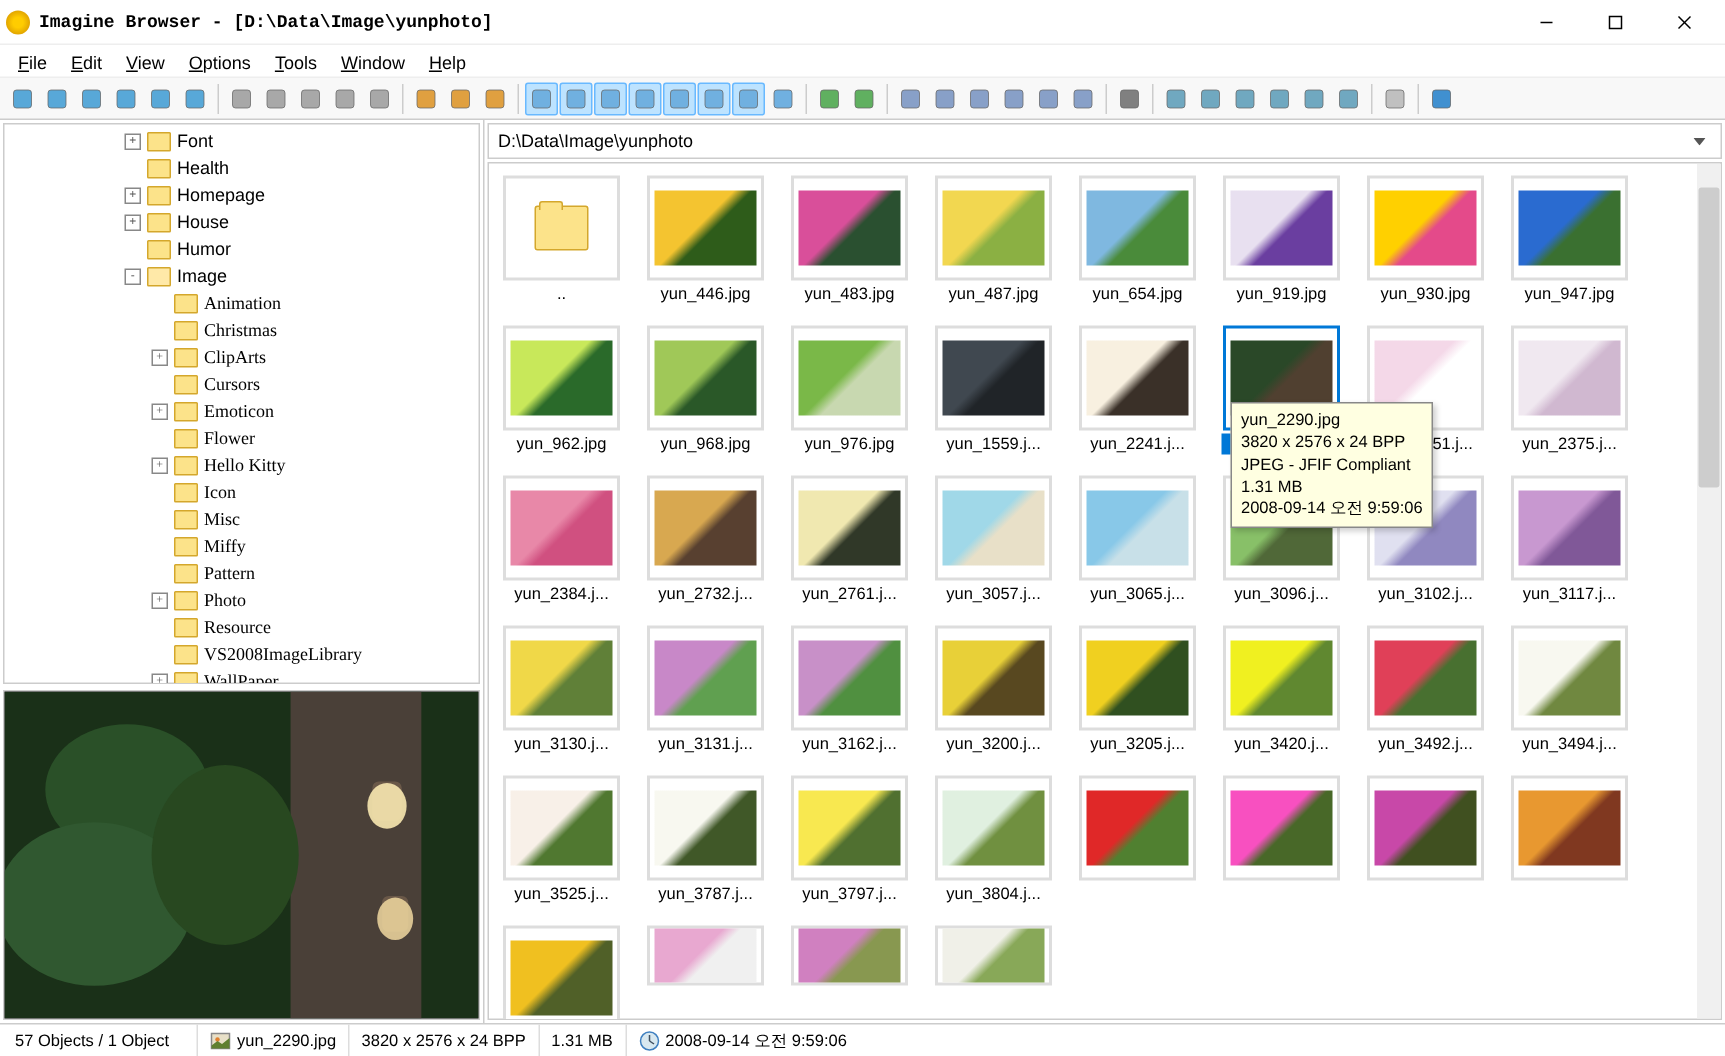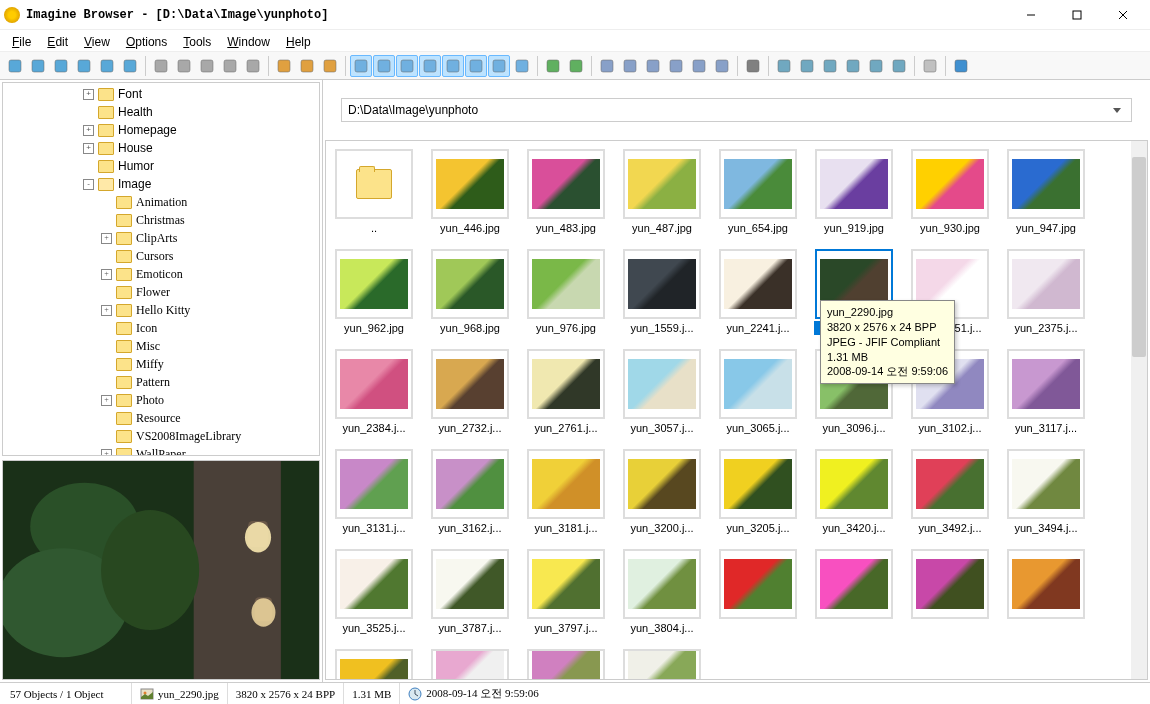--- a/index.html
+++ b/index.html
@@ -22,37 +22,37 @@
 .tree { flex: 1; overflow: auto; border: 1px solid #ccc; margin: 2px; padding: 2px 0; }
 .tree-item { display: flex; align-items: center; height: 18px; padding-left: 80px; cursor: pointer; white-space: nowrap; }
 .tree-item.lvl2 { padding-left: 98px; font-family: Liberation Serif, serif; }
 .tree-item .exp { width: 11px; height: 11px; border: 1px solid #888; display: flex; align-items: center; justify-content: center; font-size: 8px; margin-right: 4px; background: #fff; color: #555; line-height: 1; }
 .tree-item .exp.none { border: none; }
 .tree-item .folder { width: 16px; height: 13px; background: #fce38a; border: 1px solid #d4a72c; border-radius: 1px; margin-right: 4px; position: relative; }
 .tree-item .folder.open { background: #ffe9a8; }
 .preview { height: 220px; border: 1px solid #ccc; margin: 2px; background: #333; overflow: hidden; position: relative; }
 .preview svg { width: 100%; height: 100%; }
 .right { flex: 1; display: flex; flex-direction: column; min-width: 0; }
-.addrbar { height: 24px; border: 1px solid #ccc; margin: 18px; display: flex; align-items: center; padding: 0 6px; background: #fff; }
+.addrbar { height: 24px; border: 1px solid #ccc; margin: 2px; display: flex; align-items: center; padding: 0 6px; background: #fff; }
 .addrbar span { flex: 1; }
 .addrbar .drop { width: 16px; height: 20px; display: flex; align-items: center; justify-content: center; cursor: pointer; }
 .thumbs { flex: 1; overflow: auto; border: 1px solid #ccc; margin: 0 2px 2px 2px; padding: 8px; display: flex; flex-wrap: wrap; gap: 14px 16px; align-content: flex-start; position: relative; }
 .thumb { width: 80px; display: flex; flex-direction: column; align-items: center; cursor: pointer; }
 .thumb .frame { width: 78px; height: 70px; border: 2px solid #ddd; background: #fff; display: flex; align-items: center; justify-content: center; padding: 3px; }
 .thumb.selected .frame { border-color: #0078d7; }
 .thumb .img { width: 68px; height: 50px; }
 .thumb .folder-icon { width: 36px; height: 30px; background: #fce38a; border: 1px solid #d4a72c; border-radius: 2px; position: relative; }
 .thumb .folder-icon::before { content:''; position:absolute; top:-4px; left:2px; width:14px; height:5px; background:#fce38a; border:1px solid #d4a72c; border-bottom:none; border-radius:2px 2px 0 0; }
 .thumb .label { width: 80px; text-align: center; font-size: 11px; white-space: nowrap; overflow: hidden; text-overflow: ellipsis; margin-top: 2px; padding: 1px 2px; }
 .thumb.selected .label { background: #0078d7; color: #fff; }
 .thumbs .scrollbar { position: absolute; right: 0; top: 0; width: 16px; height: 100%; background: #f0f0f0; }
 .thumbs .scrollbar .handle { position: absolute; left: 1px; right: 1px; top: 16px; height: 200px; background: #cdcdcd; border-radius: 2px; }
 .tooltip { position: absolute; background: #ffffe1; border: 1px solid #888; padding: 4px 6px; font-size: 11px; line-height: 1.35; z-index: 100; box-shadow: 2px 2px 4px rgba(0,0,0,0.2); white-space: nowrap; }
 .statusbar { height: 22px; display: flex; align-items: center; border-top: 1px solid #ccc; font-size: 11px; padding: 0 2px; }
-.status-cell { padding: 0 8px; border-right: 1px solid #ddd; display: flex; align-items: center; height: 100%; gap: 4px; font-family: Liberation Serif, serif; }
+.status-cell { padding: 0 8px; border-right: 1px solid #ddd; display: flex; align-items: center; height: 100%; gap: 4px; }
 .status-cell:last-child { border-right: none; }
 </style>
 </head>
 <body>
 
 <div class="titlebar">
   <div class="appicon"></div>
   <div class="title">Imagine Browser - [D:\Data\Image\yunphoto]</div>
   <div class="winbtn">
       <svg viewBox="0 0 10 10">
@@ -561,35 +561,35 @@
           <div class="label">yun_3102.j...</div>
         </div>
         <div class="thumb">
           <div class="frame">
             <div class="img" style="background: linear-gradient(135deg, rgb(200, 152, 208) 0%, rgb(200, 152, 208) 45%, rgb(128, 88, 152) 55%, rgb(128, 88, 152) 100%);"></div>
           </div>
           <div class="label">yun_3117.j...</div>
         </div>
         <div class="thumb">
           <div class="frame">
+            <div class="img" style="background: linear-gradient(135deg, rgb(240, 216, 72) 0%, rgb(240, 216, 72) 45%, rgb(96, 128, 56) 55%, rgb(96, 128, 56) 100%);"></div>
+          </div>
+          <div class="label">yun_3130.j...</div>
+        </div>
+        <div class="thumb">
+          <div class="frame">
             <div class="img" style="background: linear-gradient(135deg, rgb(200, 136, 200) 0%, rgb(200, 136, 200) 45%, rgb(96, 160, 80) 55%, rgb(96, 160, 80) 100%);"></div>
           </div>
           <div class="label">yun_3131.j...</div>
         </div>
         <div class="thumb">
           <div class="frame">
             <div class="img" style="background: linear-gradient(135deg, rgb(200, 144, 200) 0%, rgb(200, 144, 200) 45%, rgb(80, 144, 64) 55%, rgb(80, 144, 64) 100%);"></div>
           </div>
           <div class="label">yun_3162.j...</div>
-        </div>
-        <div class="thumb">
-          <div class="frame">
-            <div class="img" style="background: linear-gradient(135deg, rgb(240, 208, 56) 0%, rgb(240, 208, 56) 45%, rgb(208, 144, 40) 55%, rgb(208, 144, 40) 100%);"></div>
-          </div>
-          <div class="label">yun_3181.j...</div>
         </div>
         <div class="thumb">
           <div class="frame">
             <div class="img" style="background: linear-gradient(135deg, rgb(232, 208, 56) 0%, rgb(232, 208, 56) 45%, rgb(88, 72, 32) 55%, rgb(88, 72, 32) 100%);"></div>
           </div>
           <div class="label">yun_3200.j...</div>
         </div>
         <div class="thumb">
           <div class="frame">
             <div class="img" style="background: linear-gradient(135deg, rgb(240, 208, 32) 0%, rgb(240, 208, 32) 45%, rgb(48, 80, 32) 55%, rgb(48, 80, 32) 100%);"></div>

